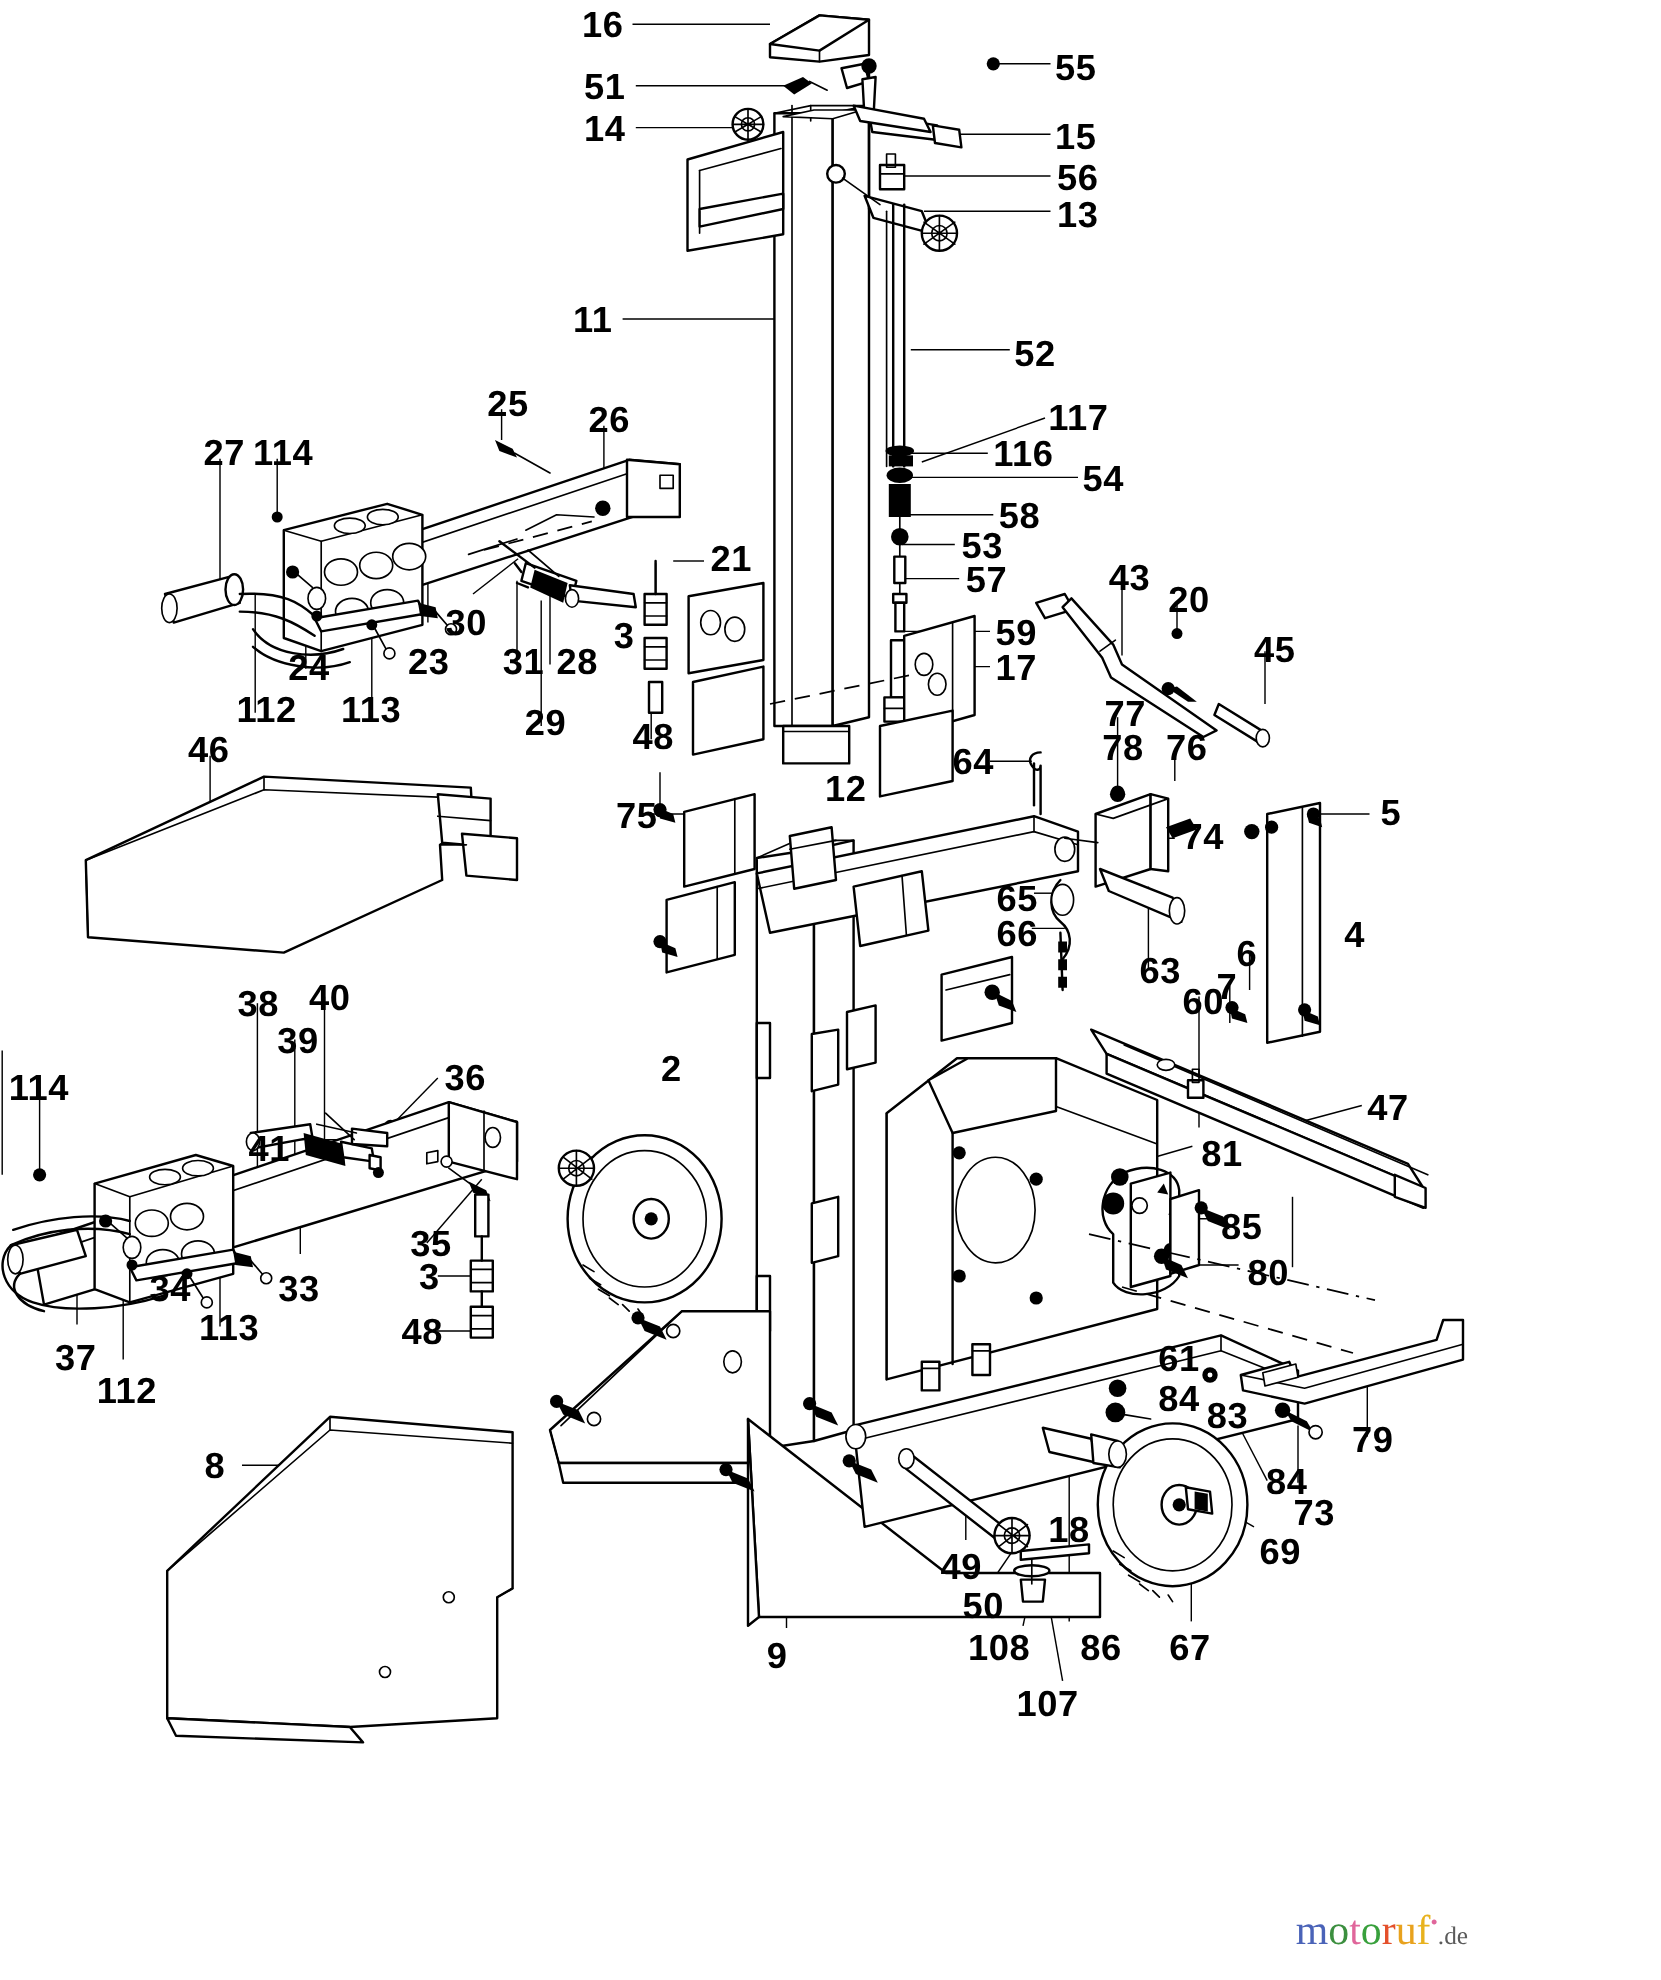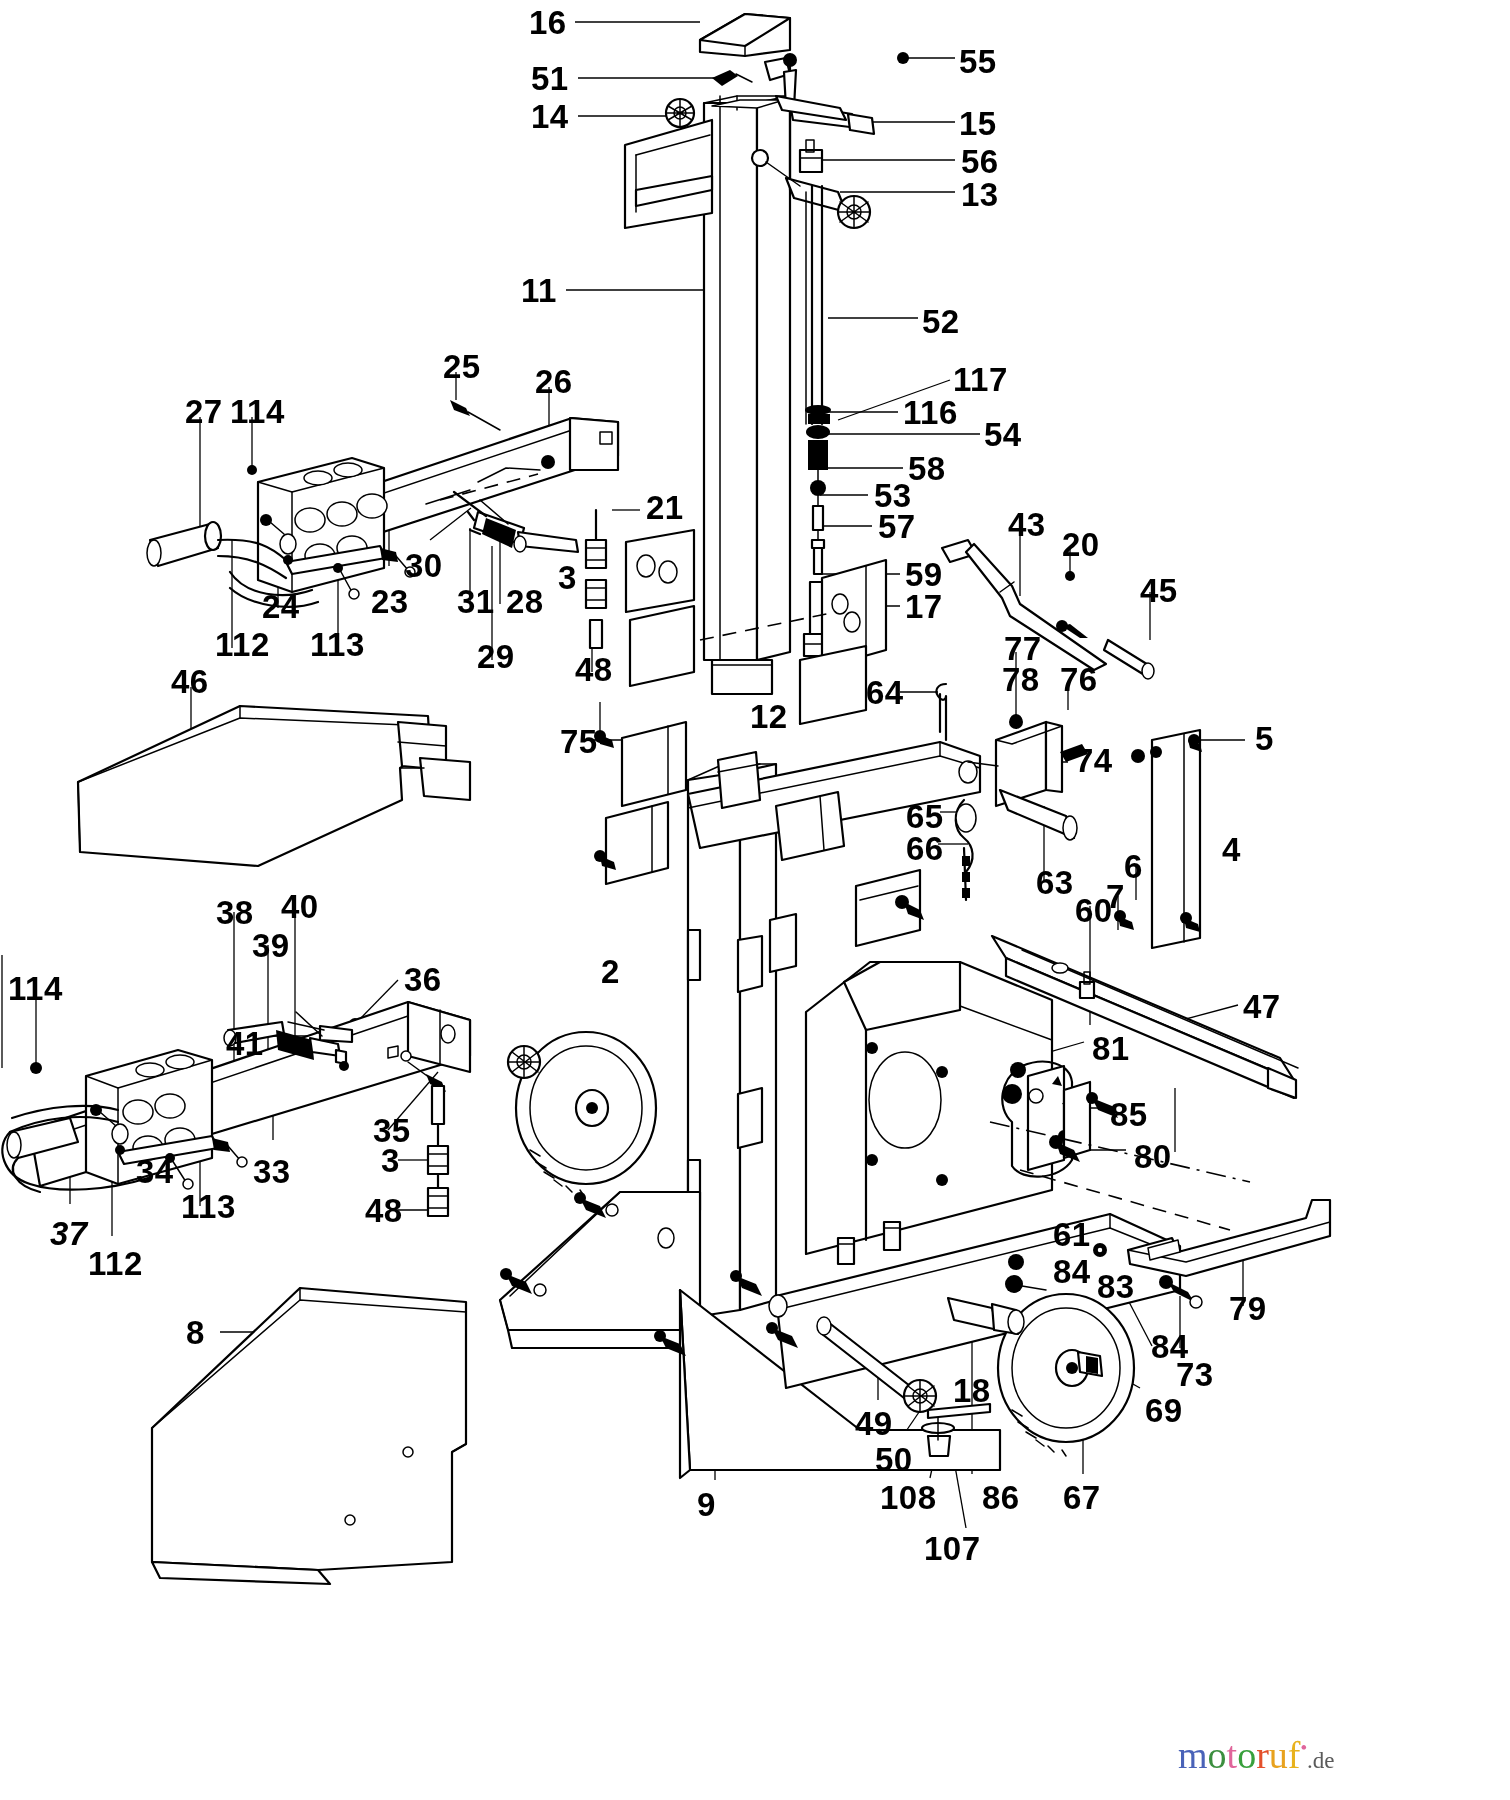--- a/index.html
+++ b/index.html
@@ -625,21 +625,21 @@
       <div class="cal" style="left: 1243px; top: 990px;">47</div>
       <div class="cal" style="left: 1092px; top: 1032px;">81</div>
       <div class="cal" style="left: 1110px; top: 1098px;">85</div>
       <div class="cal" style="left: 373px; top: 1114px;">35</div>
       <div class="cal" style="left: 1134px; top: 1140px;">80</div>
       <div class="cal" style="left: 381px; top: 1144px;">3</div>
       <div class="cal" style="left: 136px; top: 1155px;">34</div>
       <div class="cal" style="left: 181px; top: 1190px;">113</div>
       <div class="cal" style="left: 253px; top: 1155px;">33</div>
       <div class="cal" style="left: 365px; top: 1194px;">48</div>
-      <div class="cal" style="left: 50px; top: 1217px; font-style: italic;">37</div>
+      <div class="cal" style="left: 50px; top: 1217px;">37</div>
       <div class="cal" style="left: 88px; top: 1247px;">112</div>
       <div class="cal" style="left: 1053px; top: 1218px;">61</div>
       <div class="cal" style="left: 1053px; top: 1255px;">84</div>
       <div class="cal" style="left: 1097px; top: 1270px;">83</div>
       <div class="cal" style="left: 1151px; top: 1330px;">84</div>
       <div class="cal" style="left: 1229px; top: 1292px;">79</div>
       <div class="cal" style="left: 1176px; top: 1358px;">73</div>
       <div class="cal" style="left: 186px; top: 1316px;">8</div>
       <div class="cal" style="left: 953px; top: 1374px;">18</div>
       <div class="cal" style="left: 1145px; top: 1394px;">69</div>

